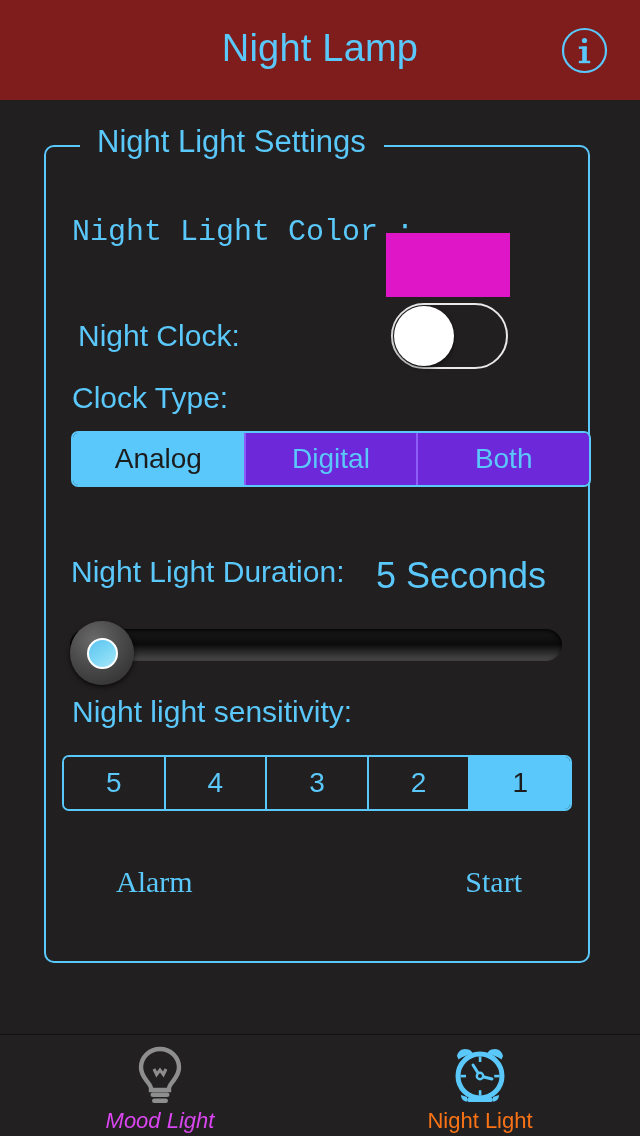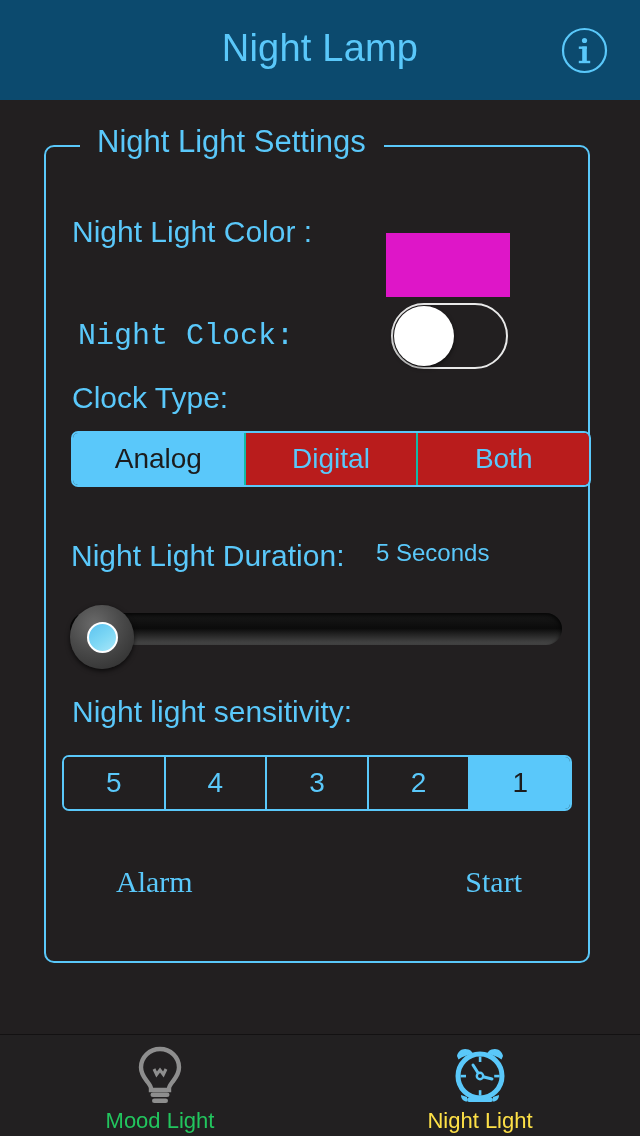--- a/index.html
+++ b/index.html
@@ -18,21 +18,21 @@
     width: 640px;
     height: 1136px;
     background: #221f20;
   }
 
   
   .header {
     position: absolute;
     left: 0; top: 0;
     width: 640px; height: 100px;
-    background: #0c4a6e;
+    background: #7f1d1d;
   }
   .header-title {
     position: absolute;
     left: 0; top: 27px;
     width: 640px;
     text-align: center;
     font-size: 38px;
     color: #5ac8fa;
     letter-spacing: 0.2px;
   }
@@ -67,33 +67,33 @@
 
   
   .row { position: absolute; }
   .label {
     font-size: 30px;
     color: #5ac8fa;
     white-space: nowrap;
   }
 
   
-  .row-color { left: 0; top: 48px; width: 100%; height: 80px; }
+  .row-color { left: 0; top: 48px; width: 100%; height: 80px; font-family: Liberation Mono, monospace; }
   .row-color .label { position: absolute; left: 28px; top: 22px; }
   .color-swatch {
     position: absolute;
     left: 342px; top: 40px;
     width: 124px; height: 64px;
     background: #de16c8;
     cursor: pointer;
   }
 
   
   .row-clock { left: 0; top: 152px; width: 100%; height: 80px; }
-  .row-clock .label { position: absolute; left: 34px; top: 22px; font-family: Liberation Mono, monospace; }
+  .row-clock .label { position: absolute; left: 34px; top: 22px; }
   .toggle {
     position: absolute;
     left: 347px; top: 6px;
     width: 117px; height: 66px;
     border: 2px solid #e9e9e9;
     border-radius: 33px;
     background: #221f20;
     cursor: pointer;
   }
   .toggle-knob {
@@ -117,34 +117,34 @@
     border-radius: 7px;
     overflow: hidden;
   }
   .seg {
     flex: 1;
     display: flex;
     align-items: center;
     justify-content: center;
     font-size: 28px;
     color: #5ac8fa;
-    background: #b91c1c;
-    border-left: 2px solid #14b8a6;
+    background: #6d28d9;
+    border-left: 2px solid #8b5cf6;
     cursor: pointer;
   }
   .seg:first-child { border-left: none; }
   .seg.active { background: #5ac8fa; color: #1c1c1c; }
 
   
-  .row-duration { left: 0; top: 394px; width: 100%; height: 130px; text-align: right; }
+  .row-duration { left: 0; top: 410px; width: 100%; height: 130px; text-align: right; }
   .row-duration .label { position: absolute; left: 27px; top: 0; }
   .duration-value {
     position: absolute;
     left: 332px; top: 0;
-    font-size: 24px;
+    font-size: 36px;
     color: #5ac8fa;
     white-space: nowrap;
   }
   .slider {
     position: absolute;
     left: 26px; top: 66px;
     width: 492px; height: 46px;
     cursor: pointer;
   }
   .slider-track {
@@ -227,22 +227,22 @@
     flex: 1;
     display: flex;
     flex-direction: column;
     align-items: center;
     justify-content: center;
     cursor: pointer;
     padding-top: 6px;
   }
   .tab-icon { height: 62px; display: flex; align-items: center; justify-content: center; }
   .tab-label { font-size: 22px; margin-top: 2px; }
-  .tab.inactive .tab-label { color: #22c55e; }
-  .tab.active .tab-label { color: #fde047; text-align: right; }
+  .tab.inactive .tab-label { color: #d946ef; font-style: italic; }
+  .tab.active .tab-label { color: #f97316; text-align: right; }
 </style>
 </head>
 <body>
 
 <div id="app">
 
   <div class="header">
     <div class="header-title">Night Lamp</div>
     <div class="info-btn">
       <svg width="47" height="47" viewBox="0 0 47 47" aria-hidden="true">

